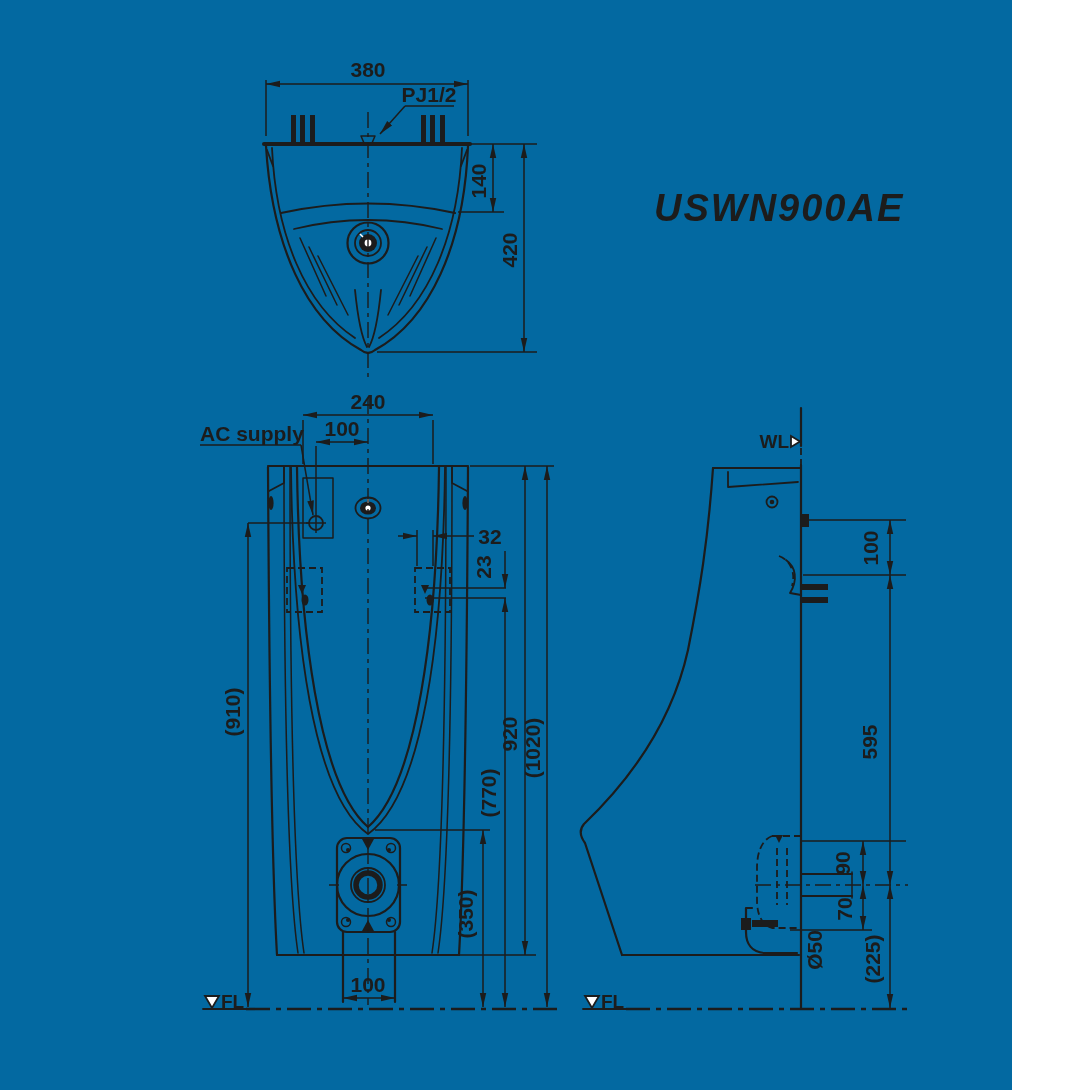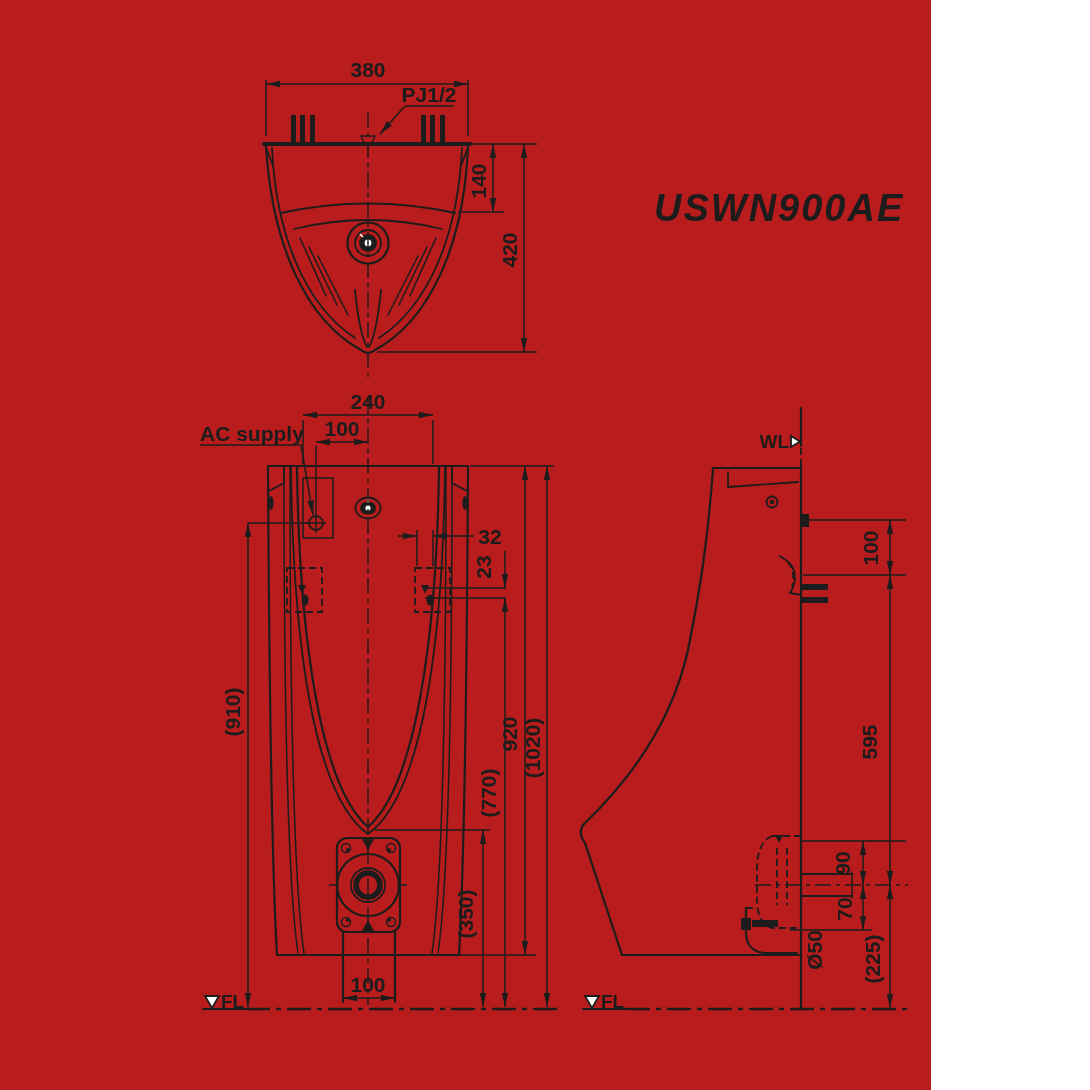--- a/index.html
+++ b/index.html
@@ -1,16 +1,16 @@
 <!DOCTYPE html>
 <html><head>
 <meta charset="utf-8">
 <style>
   html,body{margin:0;padding:0;background:#ffffff;}
-  .stage{position:relative;width:931px;height:1090px;background:#b91c1c;overflow:hidden;
+  .stage{position:relative;width:1012px;height:1090px;background:#0369a1;overflow:hidden;
          font-family:"Liberation Sans",sans-serif;}
   svg{position:absolute;left:0;top:0;}
   text{fill:#1c1c1c;font-family:"Liberation Sans",sans-serif;font-weight:700;
        font-size:21px;letter-spacing:0px;}
   text.small{font-size:19px;}
   text.model{font-size:38px;font-style:italic;font-weight:700;letter-spacing:2px;}
   .ln{stroke:#1c1c1c;fill:none;stroke-width:2.2;stroke-linecap:round;stroke-linejoin:round;}
   .thick{stroke-width:4;}
   .med{stroke-width:1.8;}
   .thin{stroke-width:1.5;}

